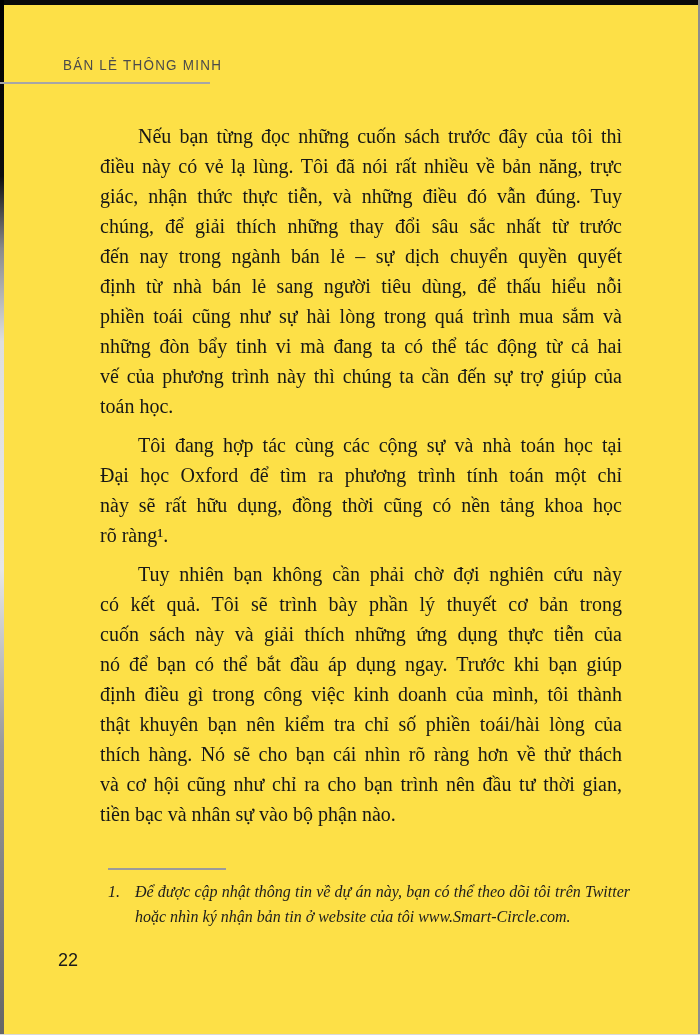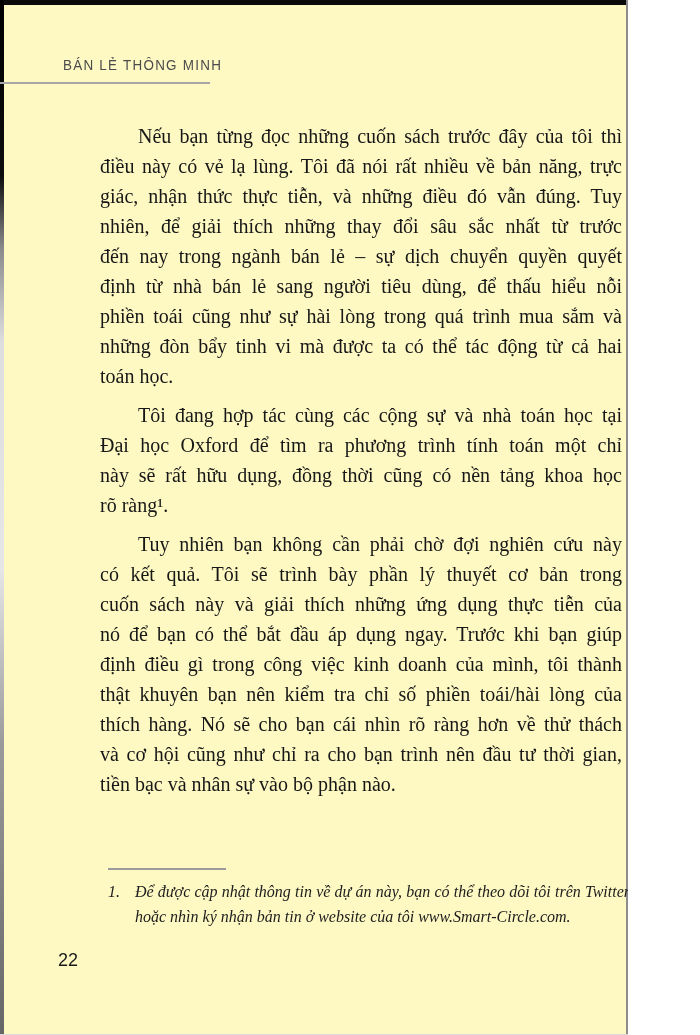--- a/index.html
+++ b/index.html
@@ -2,23 +2,23 @@
 <html><head>
 <meta charset="utf-8">
 <style>
   html, body {
     margin: 0;
     padding: 0;
     background: #ffffff;
   }
   .page {
     position: relative;
-    width: 628px;
+    width: 700px;
     height: 1035px;
-    background: #fef9c3;
+    background: #fde047;
     overflow: hidden;
     font-family: "Liberation Serif", "DejaVu Serif", serif;
   }
   
   .edge-top {
     position: absolute; top: 0; left: 0; right: 0; height: 5px;
     background: #0a0a0a;
   }
   .edge-left {
     position: absolute; top: 0; bottom: 0; left: 0; width: 4px;
@@ -90,25 +90,26 @@
 
   <div class="running-header">BÁN LẺ THÔNG MINH</div>
   <div class="header-rule"></div>
 
   <div class="body-text">
 
     <div class="para">
       <div class="line first">Nếu bạn từng đọc những cuốn sách trước đây của tôi thì</div>
       <div class="line">điều này có vẻ lạ lùng. Tôi đã nói rất nhiều về bản năng, trực</div>
       <div class="line">giác, nhận thức thực tiễn, và những điều đó vẫn đúng. Tuy</div>
-      <div class="line">nhiên, để giải thích những thay đổi sâu sắc nhất từ trước</div>
+      <div class="line">chúng, để giải thích những thay đổi sâu sắc nhất từ trước</div>
       <div class="line">đến nay trong ngành bán lẻ – sự dịch chuyển quyền quyết</div>
       <div class="line">định từ nhà bán lẻ sang người tiêu dùng, để thấu hiểu nỗi</div>
       <div class="line">phiền toái cũng như sự hài lòng trong quá trình mua sắm và</div>
-      <div class="line">những đòn bẩy tinh vi mà được ta có thể tác động từ cả hai</div>
+      <div class="line">những đòn bẩy tinh vi mà đang ta có thể tác động từ cả hai</div>
+      <div class="line">vế của phương trình này thì chúng ta cần đến sự trợ giúp của</div>
       <div class="line last">toán học.</div>
     </div>
 
     <div class="para">
       <div class="line first">Tôi đang hợp tác cùng các cộng sự và nhà toán học tại</div>
       <div class="line">Đại học Oxford để tìm ra phương trình tính toán một chỉ</div>
       <div class="line">này sẽ rất hữu dụng, đồng thời cũng có nền tảng khoa học</div>
       <div class="line last">rõ ràng¹.</div>
     </div>
 

